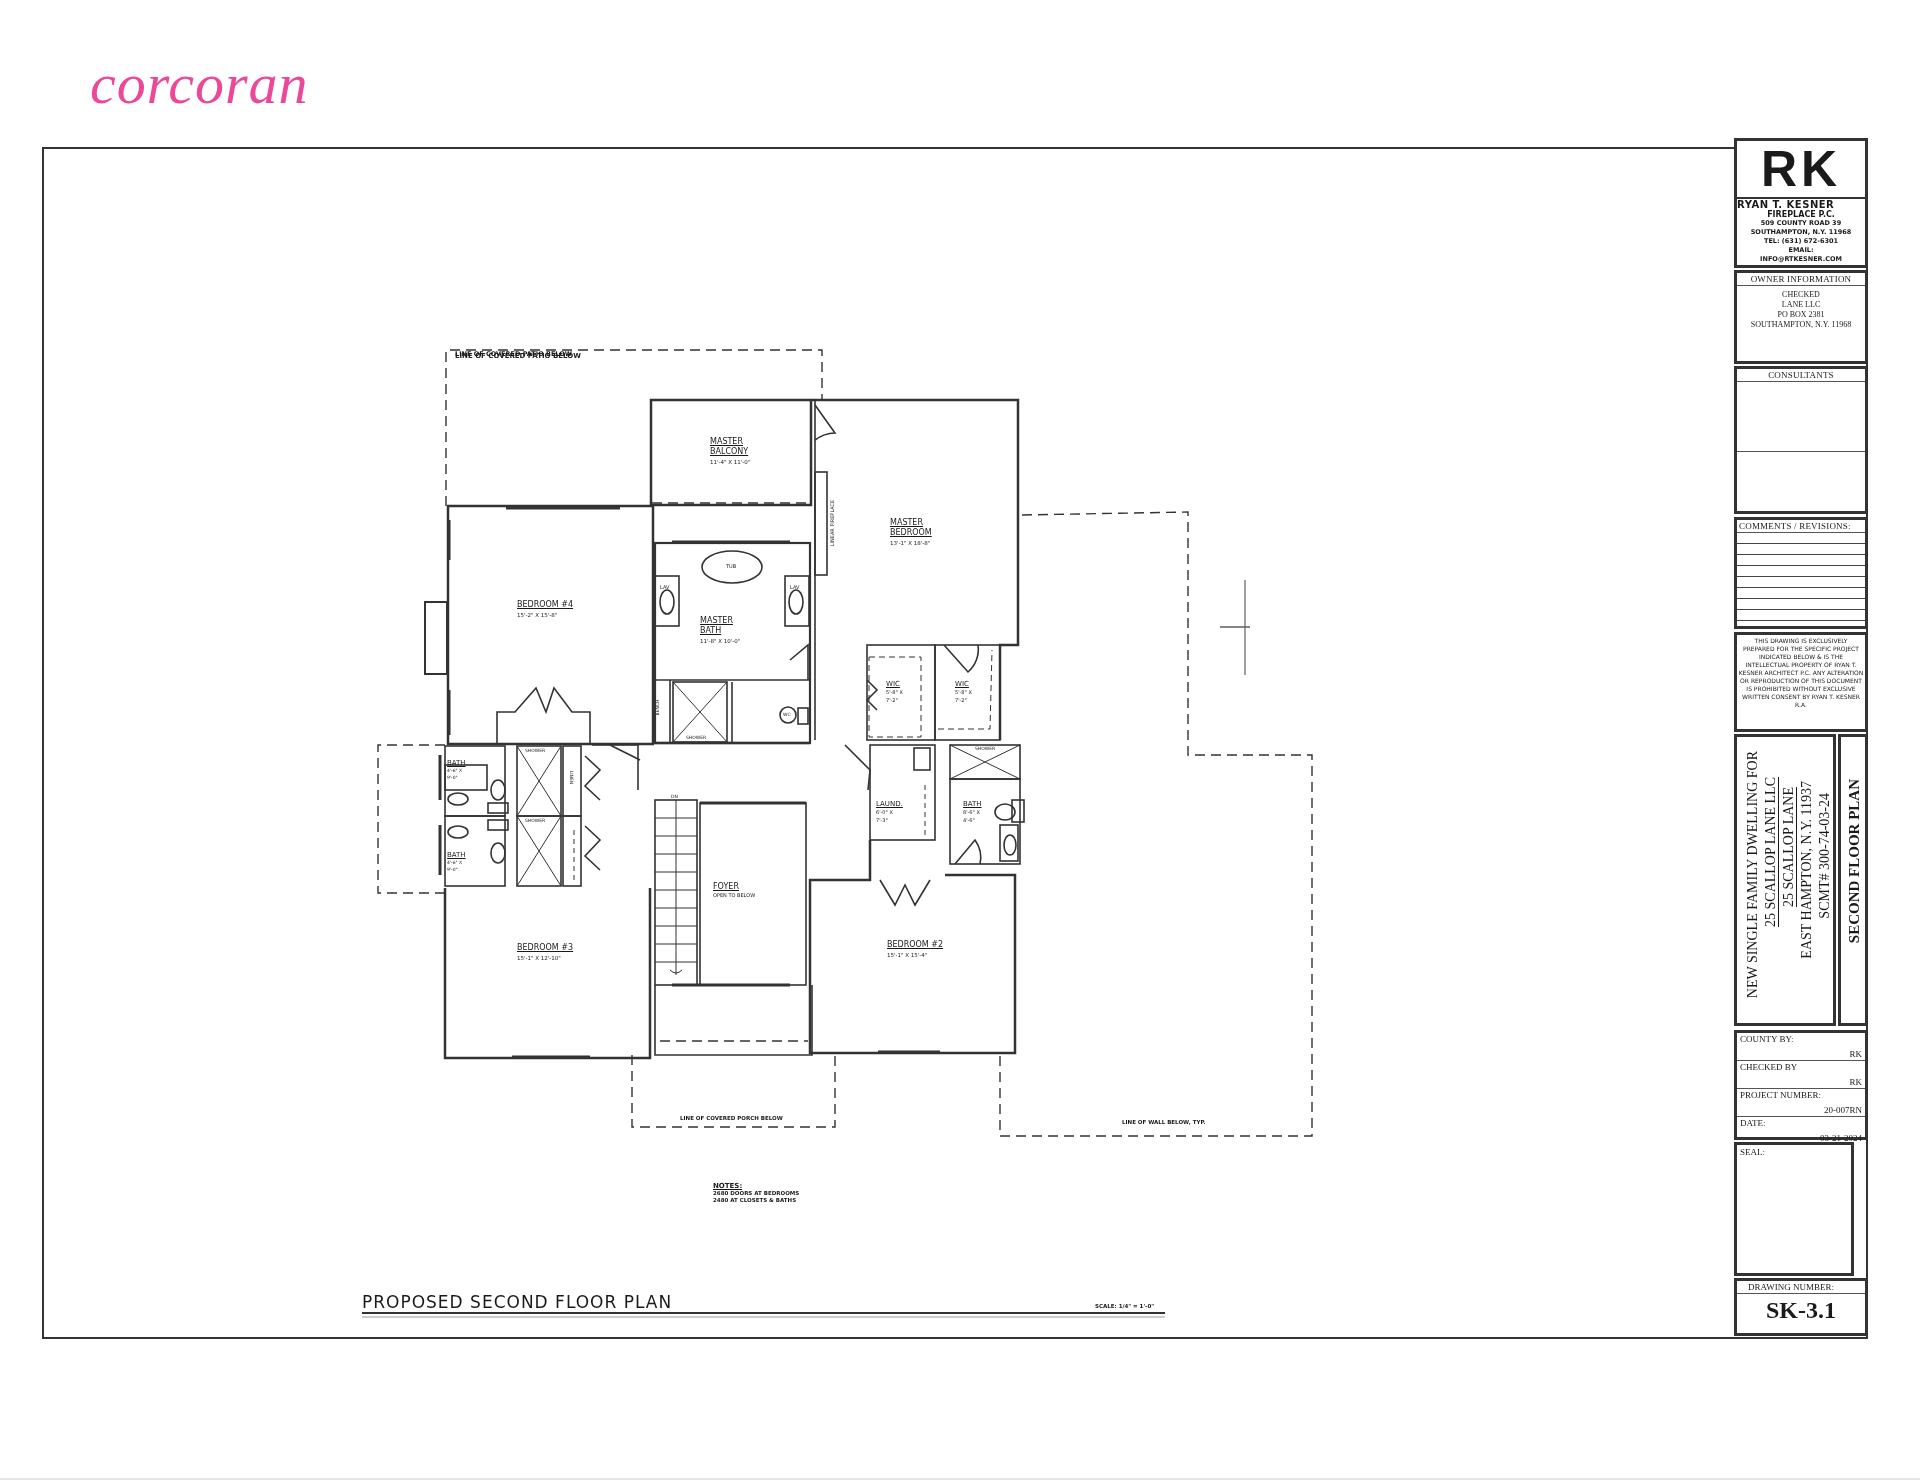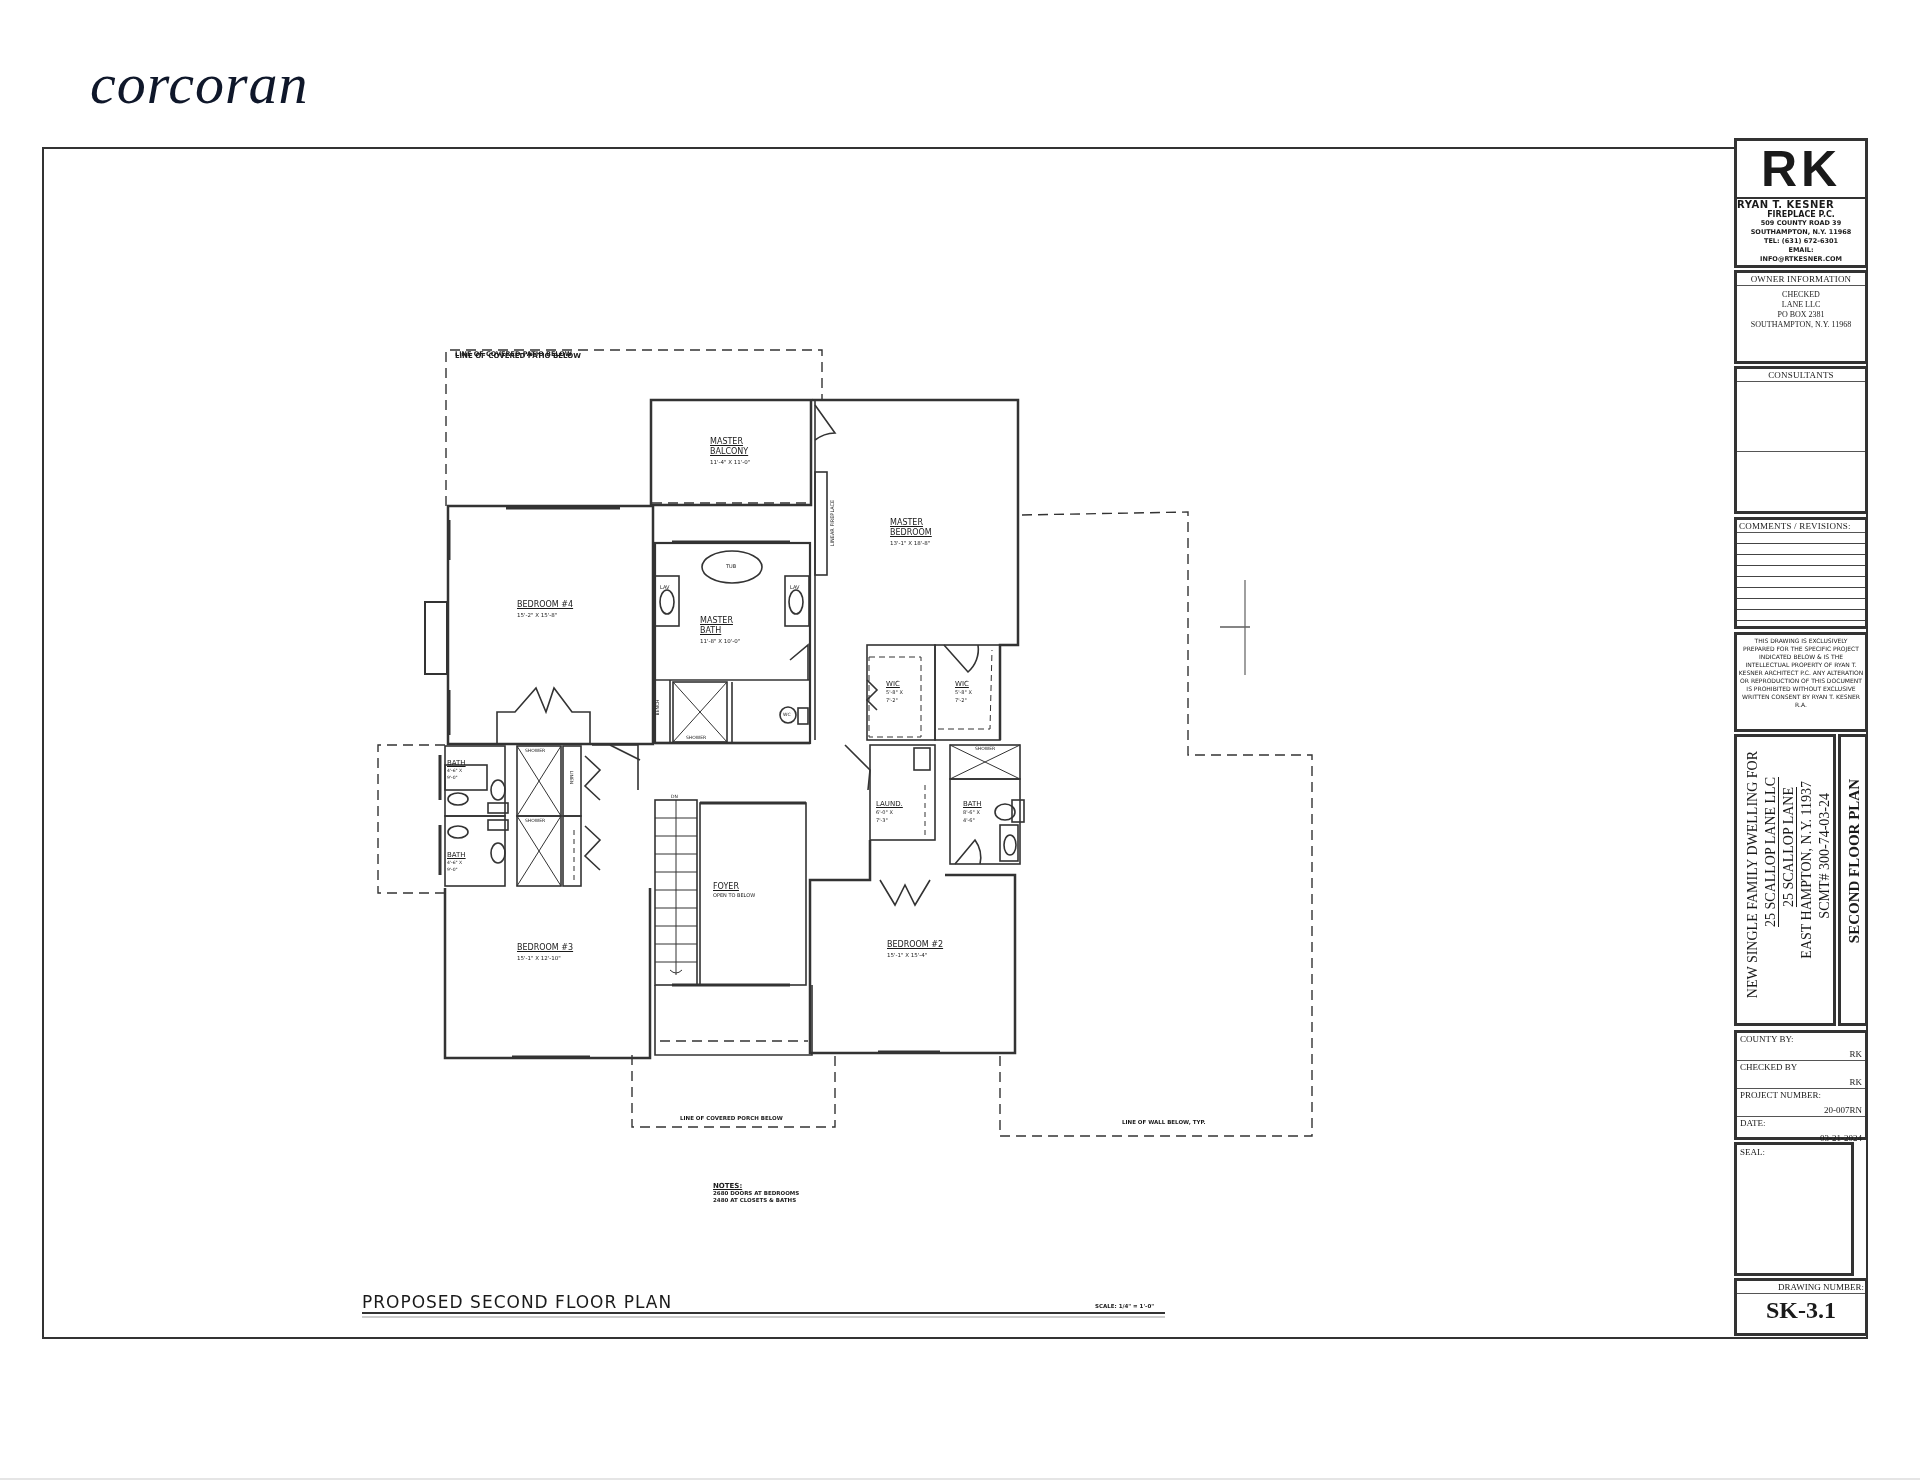--- a/index.html
+++ b/index.html
@@ -1,17 +1,17 @@
 <!DOCTYPE html>
 <html><head>
 <meta charset="utf-8">
 <style>
   html, body { margin: 0; padding: 0; background: #ffffff; }
   body { width: 1920px; height: 1484px; position: relative; overflow: hidden; font-family: "Liberation Sans", sans-serif; color: #1a1a1a; }
-  .brand { position: absolute; left: 90px; top: 50px; font-family: "Liberation Serif", serif; font-style: italic; font-size: 58px; letter-spacing: 1px; color: #0f172a; }
+  .brand { position: absolute; left: 90px; top: 50px; font-family: "Liberation Serif", serif; font-style: italic; font-size: 58px; letter-spacing: 1px; color: #ec4899; }
   .sheet { position: absolute; left: 42px; top: 147px; width: 1826px; height: 1192px; border: 2px solid #333; box-sizing: border-box; }
   .plan-svg { position: absolute; left: 0; top: 0; }
   .cad { font-family: "DejaVu Sans", sans-serif; font-weight: bold; fill: #222; }
   .tb-box { position: absolute; border: 3px solid #333; box-sizing: border-box; background: #fff; }
   .tb-head { font-family: "Liberation Serif", serif; font-size: 9px; text-align: center; border-bottom: 1px solid #555; padding: 1px 0; letter-spacing: 0.2px; }
   .tb-small { font-family: "Liberation Serif", serif; font-size: 8px; text-align: center; line-height: 10px; }
   .rk-logo { font-family: "Liberation Sans", sans-serif; font-weight: bold; font-size: 50px; text-align: center; line-height: 56px; letter-spacing: 4px; border-bottom: 2px solid #333; }
   .rk-name { font-family: "DejaVu Sans", sans-serif; font-size: 10px; font-weight: bold; text-align: left; letter-spacing: 0.5px; }
   .rk-line { font-family: "DejaVu Sans", sans-serif; font-size: 6.5px; font-weight: bold; text-align: center; line-height: 9px; }
   .rev-line { height: 10px; border-bottom: 1px solid #444; }
@@ -334,17 +334,17 @@
     <span class="lbl">DATE:</span>
     <span class="val">03-21-2024</span>
   </div>
 </div>
 
 <div class="tb-box" style="left:1734px;top:1142px;width:120px;height:134px;">
   <div style="font-family:'Liberation Serif',serif;font-size:9px;padding:2px 3px;">SEAL:</div>
 </div>
 
 <div class="tb-box" style="left:1734px;top:1278px;width:134px;height:58px;">
-  <div style="font-family:'Liberation Serif',serif;font-size:9px;padding:1px 1px;border-bottom:1px solid #555;text-align:right;">DRAWING NUMBER:</div>
+  <div style="font-family:'Liberation Serif',serif;font-size:9px;padding:1px 11px;border-bottom:1px solid #555;">DRAWING NUMBER:</div>
   <div class="dwg-num">SK-3.1</div>
 </div>
 
 <div class="footer-rule"></div>
 
 </body></html>

